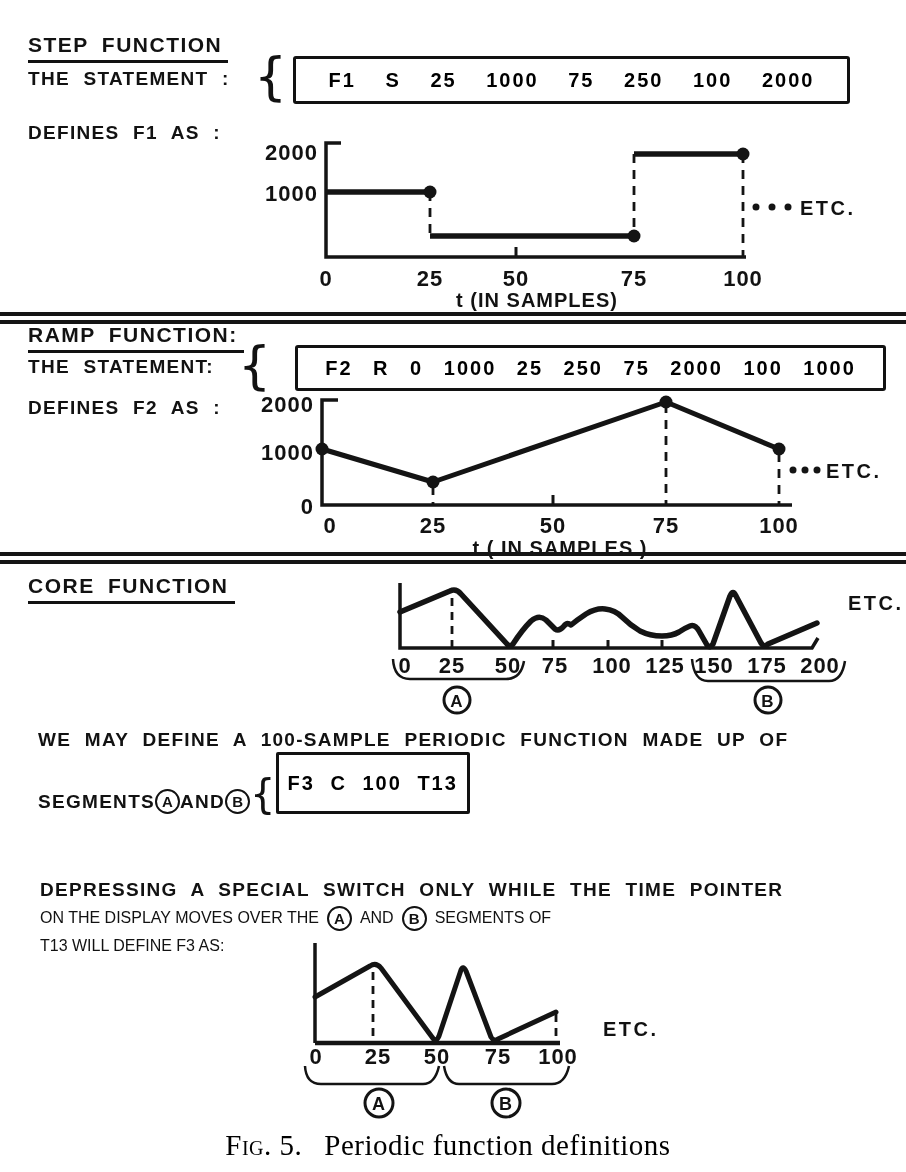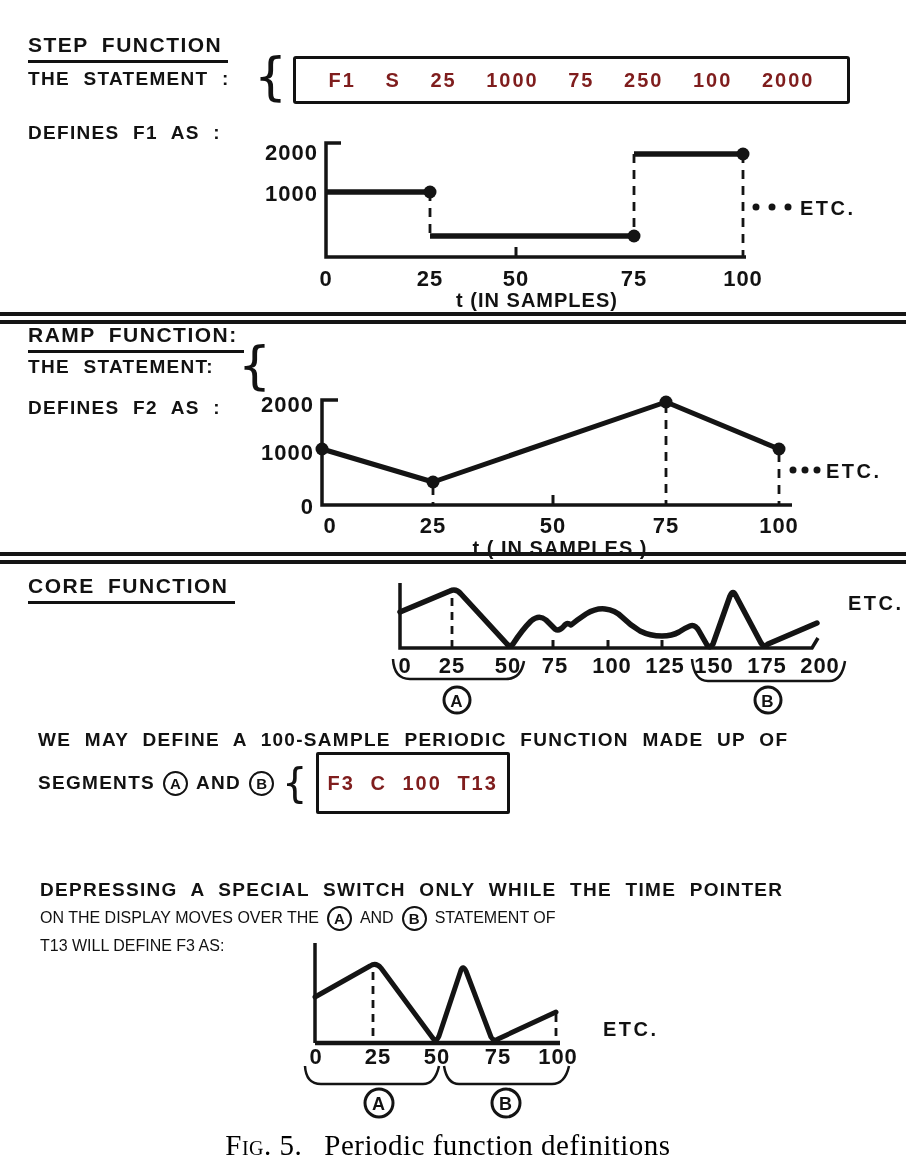--- a/index.html
+++ b/index.html
@@ -15,27 +15,27 @@
     position:absolute;font:700 21px/1.15 "Liberation Sans",sans-serif;
     letter-spacing:1.5px;word-spacing:6px;white-space:nowrap;
     border-bottom:3px solid #121212;padding:0 6px 3px 0;
   }
   .stmtbox{
     position:absolute;border:3.5px solid #121212;border-radius:3px;
     display:flex;align-items:center;justify-content:center;background:#fff;
   }
   .stmt{
     font:700 20px/1 "Liberation Sans",sans-serif;letter-spacing:2px;
-    white-space:nowrap;color:#7f1d1d;
+    white-space:nowrap;color:#000000;
   }
   .bigbrace{
     position:absolute;font:400 52px/1 "DejaVu Sans",sans-serif;color:#121212;
   }
   .row{
-    position:absolute;display:flex;align-items:center;column-gap:8px;white-space:nowrap;
+    position:absolute;display:flex;align-items:flex-end;white-space:nowrap;
   }
   .row .w{font:700 19px/1.2 "Liberation Sans",sans-serif;letter-spacing:1.3px;word-spacing:7px;}
   .circ{
     display:inline-flex;width:25px;height:25px;box-sizing:border-box;
     border:2.5px solid #121212;border-radius:50%;align-items:center;justify-content:center;
     font:700 15px/1 "Liberation Sans",sans-serif;letter-spacing:0;
   }
   .inlbox{
     display:inline-flex;border:3px solid #121212;border-radius:2px;
     padding:18px 9px;align-items:center;
@@ -105,20 +105,23 @@
     <text x="800" y="215" class="etc">ETC.</text>
     <text x="537" y="307" text-anchor="middle" class="sm">t (IN SAMPLES)</text>
   </svg>
 
   <div class="hr2" style="top:312px"></div>
 
   <div class="heading" style="left:28px;top:323px">RAMP FUNCTION:</div>
 
   <div class="t" style="left:28px;top:356px">THE STATEMENT:</div>
   <div class="bigbrace" style="left:238px;top:339px">{</div>
+  <div class="stmtbox" style="left:295px;top:345px;width:585px;height:40px">
+    <span class="stmt" style="word-spacing:13px">F2 R 0 1000 25 250 75 2000 100 1000</span>
+  </div>
 
   <div class="t" style="left:28px;top:397px">DEFINES F2 AS :</div>
 
   <svg style="left:240px;top:388px" width="666" height="172" viewBox="240 388 666 172">
     <path d="M338 400 L322 400 L322 505 L792 505" fill="none" stroke="#141414" stroke-width="3.5"></path>
     <path d="M553 495 L553 505" stroke="#141414" stroke-width="3"></path>
     <text x="314" y="412" text-anchor="end">2000</text>
     <text x="314" y="460" text-anchor="end">1000</text>
     <text x="314" y="514" text-anchor="end">0</text>
     <path d="M322 449 L433 482 L666 402 L779 449" fill="none" stroke="#141414" stroke-width="5" stroke-linejoin="round"></path>
@@ -201,21 +204,21 @@
 
   <div class="para" style="left:40px;top:860px">
     <div class="pline">
       <span class="w t" style="position:static">DEPRESSING A SPECIAL SWITCH ONLY WHILE THE TIME POINTER</span>
     </div>
     <div class="pline">
       <span class="w">ON THE DISPLAY MOVES OVER THE</span>
       <span class="circ">A</span>
       <span class="w">AND</span>
       <span class="circ">B</span>
-      <span class="w">STATEMENT OF</span>
+      <span class="w">SEGMENTS OF</span>
     </div>
     <div class="pline">
       <span class="w">T13 WILL DEFINE F3 AS:</span>
     </div>
   </div>
 
   <svg style="left:290px;top:930px" width="420" height="190" viewBox="290 930 420 190">
     <path d="M315 943 L315 1043" fill="none" stroke="#141414" stroke-width="3.5"></path>
     <path d="M315 1043 L560 1043" fill="none" stroke="#141414" stroke-width="4.5"></path>
     <g stroke="#141414" stroke-width="2.8" stroke-dasharray="8 6">

